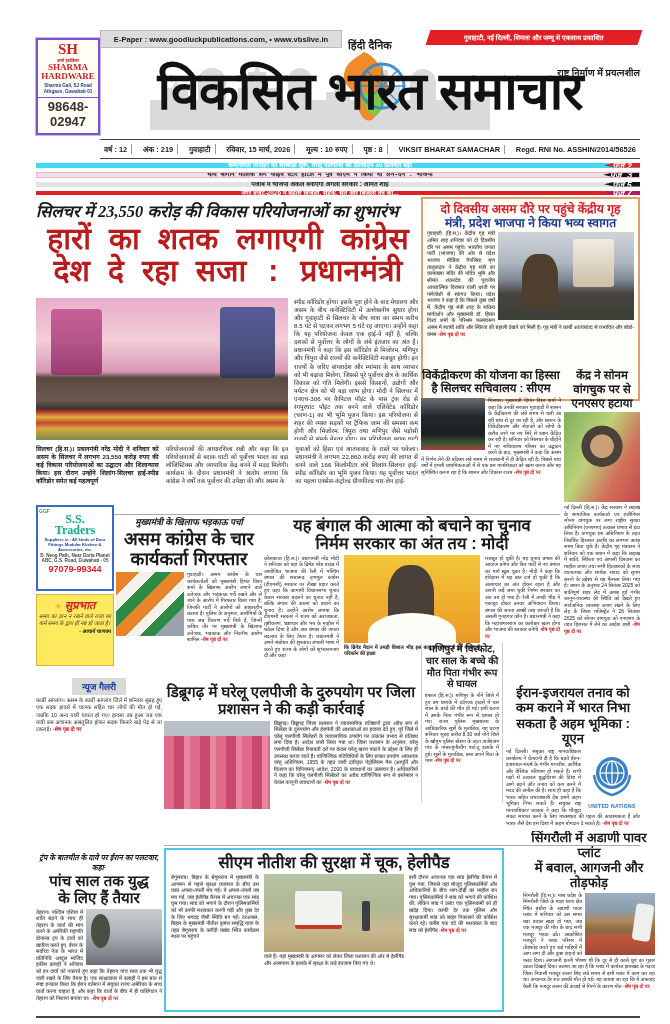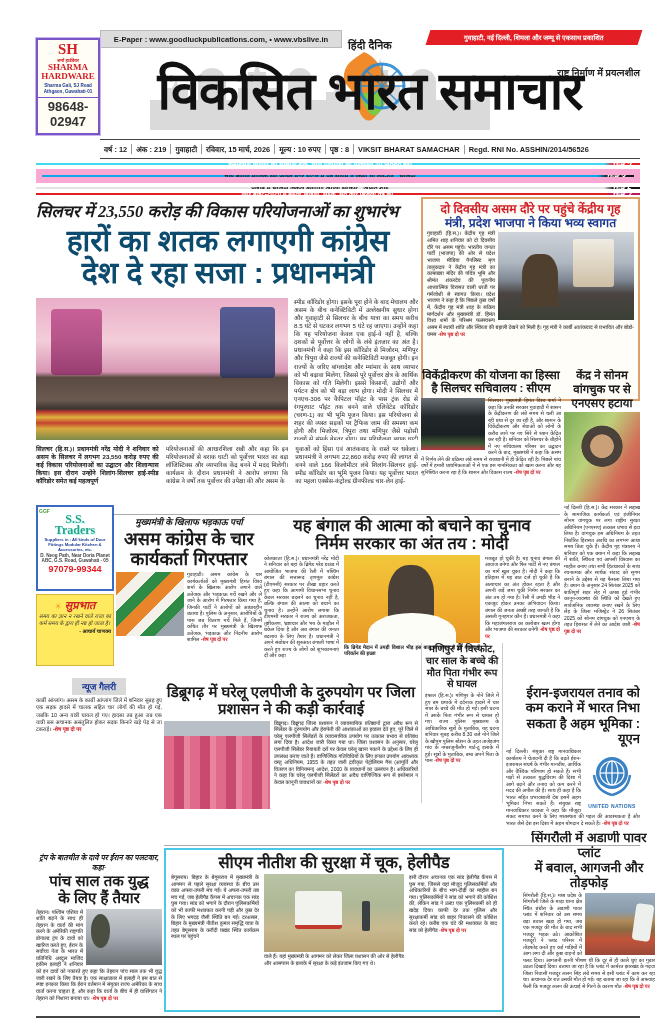--- a/index.html
+++ b/index.html
@@ -22,38 +22,38 @@
   .sharma .ad1{font-size:4.6px;font-weight:bold;color:#1c3a94;line-height:1.2;margin-top:1px;}
   .sharma .ph{font-size:13px;font-weight:bold;color:#333;border-top:1px solid #7a54c8;margin-top:2px;padding-top:1px;}
   
   .skyline{left:150px;top:52px;width:340px;height:78px;opacity:.55;}
   .mast-title{left:100px;top:56px;width:540px;text-align:center;font-size:52px;font-weight:800;
               letter-spacing:-1px;color:#111;line-height:1.35;z-index:3;}
   .mapgfx{left:330px;top:48px;width:86px;height:90px;z-index:2;}
   .tagline{left:460px;top:66px;width:180px;text-align:right;font-size:9.5px;font-weight:bold;z-index:4;}
   
   .dateline{left:100px;top:139px;width:540px;height:18px;border-top:1.5px solid #444;border-bottom:1.5px solid #444;
-            display:flex;align-items:center;font-size:7.4px;font-weight:bold;}
+            display:flex;align-items:center;justify-content:space-between;font-size:7.4px;font-weight:bold;}
   .dateline span{padding:0 4px;border-right:1px solid #999;white-space:nowrap;}
   .dateline span:last-child{border-right:none;}
   
   .teasers{left:36px;top:163px;width:604px;height:32px;display:flex;gap:4px;flex-direction:column;}
   .teaser{flex:1;display:flex;align-items:stretch;overflow:hidden;}
   .teaser .tx{flex:1;font-size:6.4px;font-weight:bold;display:flex;align-items:center;text-align:center;
               padding:1px 3px;line-height:1.25;justify-content:center;}
   .teaser .tag{width:36px;color:#fff;font-size:9px;font-weight:bold;font-style:italic;display:flex;
                align-items:center;justify-content:center;clip-path:polygon(28% 0,100% 0,100% 100%,28% 100%,0 50%);}
   .t1{background:#41d9f2;} .t1 .tx{color:#fff;} .t1 .tag{background:#e31e24;}
-  .t2{background:#0ea5e9;border:6px solid #f9a8d4;} .t2 .tx{color:#222;} .t2 .tag{background:#151515;}
+  .t2{background:#e5e5e5;border:1px solid #f9a8d4;font-family:Liberation Mono, monospace;} .t2 .tx{color:#222;} .t2 .tag{background:#151515;}
   .t3{background:#e2e2e2;} .t3 .tx{color:#222;} .t3 .tag{background:#151515;}
   .t4{background:#e31e24;} .t4 .tx{color:#fff;} .t4 .tag{background:#be185d;}
   
   .kicker{left:36px;top:199px;width:384px;font-family:"Liberation Serif","DejaVu Serif",serif;
           font-style:italic;font-weight:bold;font-size:16.5px;}
-  .mainhead{left:36px;top:225px;width:384px;text-align:center;font-weight:800;color:#0c4a6e;line-height:1.08;}
+  .mainhead{left:36px;top:225px;width:384px;text-align:center;font-weight:800;color:#b91c1c;line-height:1.08;font-family:Liberation Mono, monospace;}
   .mainhead .l{font-size:30px;display:block;}
   .photo{background:#ccc;position:relative;overflow:hidden;}
   .ph-lead{left:36px;top:298px;width:252px;height:142px;
      background:linear-gradient(180deg,#e9aec7 0%,#f3cdd9 30%,#d897b4 52%,#5a4a42 56%,#6b5a50 72%,#3c3430 78%,#b8352f 80%,#e0b43c 84%,#c4452f 88%,#d9a93e 92%,#7a8a4a 100%);}
   .ph-lead:before{content:"";position:absolute;left:6%;top:8%;width:20%;height:46%;background:linear-gradient(#c2508f,#8e2e66);border-radius:4px;opacity:.85;}
   .ph-lead:after{content:"";position:absolute;right:5%;top:6%;width:22%;height:50%;background:linear-gradient(#3c4c8c,#26325c);border-radius:4px;opacity:.85;}
   .lead-col4{left:294px;top:298px;width:124px;height:142px;overflow:hidden;}
   .body{font-size:6.2px;line-height:1.3;text-align:justify;color:#222;}
   .lead-cols{left:36px;top:445px;width:382px;height:68px;display:flex;gap:7px;overflow:hidden;}
   .lead-cols div{flex:1;overflow:hidden;}
@@ -123,21 +123,21 @@
   .dib{left:164px;top:683px;width:254px;height:160px;overflow:hidden;}
   .dib .h{font-size:15px;font-weight:800;line-height:1.15;text-align:center;margin-bottom:2px;}
   .ph-lpg{float:left;width:106px;height:88px;margin:1px 4px 1px 0;position:relative;
      background:repeating-linear-gradient(90deg,#e06a8a 0 10px,#c84a6e 10px 20px,#e8859d 20px 26px);}
   .ph-lpg:before{content:"";position:absolute;left:0;top:0;width:100%;height:18%;background:#b9bfc6;}
   .dib .b{font-size:5.1px;line-height:1.3;text-align:justify;}
   .manipur{left:421px;top:643px;width:82px;height:160px;overflow:hidden;border-left:1px solid #ccc;border-right:1px solid #ccc;padding:0 3px;box-sizing:border-box;}
   .manipur .h{font-size:9.8px;font-weight:800;line-height:1.2;text-align:center;margin-bottom:2px;}
   .manipur .b{font-size:5px;line-height:1.3;text-align:justify;}
   .iran{left:506px;top:685px;width:134px;height:158px;overflow:hidden;}
-  .iran .h{font-size:13px;font-weight:800;line-height:1.18;text-align:right;margin-bottom:2px;}
+  .iran .h{font-size:13px;font-weight:800;line-height:1.18;text-align:center;margin-bottom:2px;}
   .unbox{float:right;width:56px;margin:1px 0 1px 3px;text-align:center;}
   .unlabel{font-size:5px;font-weight:800;color:#2a6db5;letter-spacing:.4px;}
   .iran .b{font-size:5px;line-height:1.3;text-align:justify;}
   
   .trump{left:36px;top:852px;width:126px;height:158px;overflow:hidden;}
   .trump .kick{font-family:"Liberation Serif","DejaVu Serif",serif;font-style:italic;font-weight:bold;font-size:7.6px;text-align:center;}
   .trump .h{font-size:15px;font-weight:800;line-height:1.12;text-align:center;margin:1px 0 2px;}
   .ph-street{float:right;width:76px;height:56px;margin:0 0 1px 3px;
      background:linear-gradient(180deg,#c9cdd2 0%,#aab0b6 45%,#8d9298 70%,#6d7277 100%);}
   .ph-street:before{content:"";position:absolute;left:6%;top:10%;width:26%;height:60%;background:#4a4f42;border-radius:50%;}

